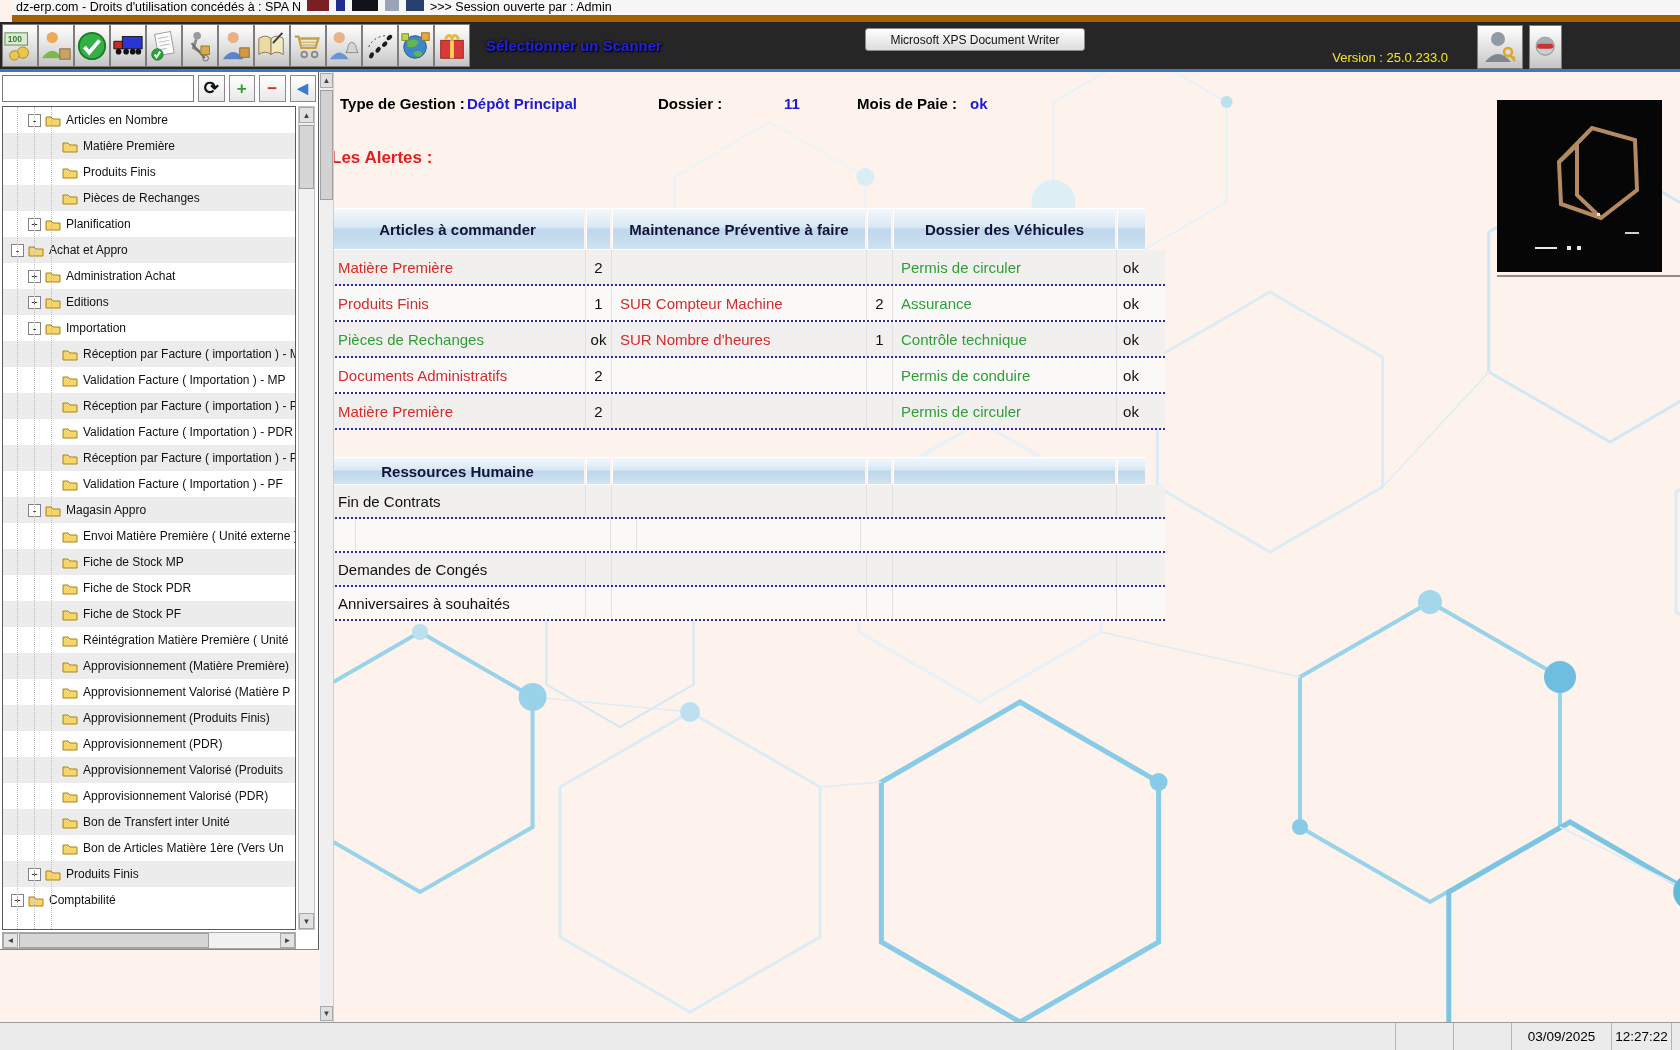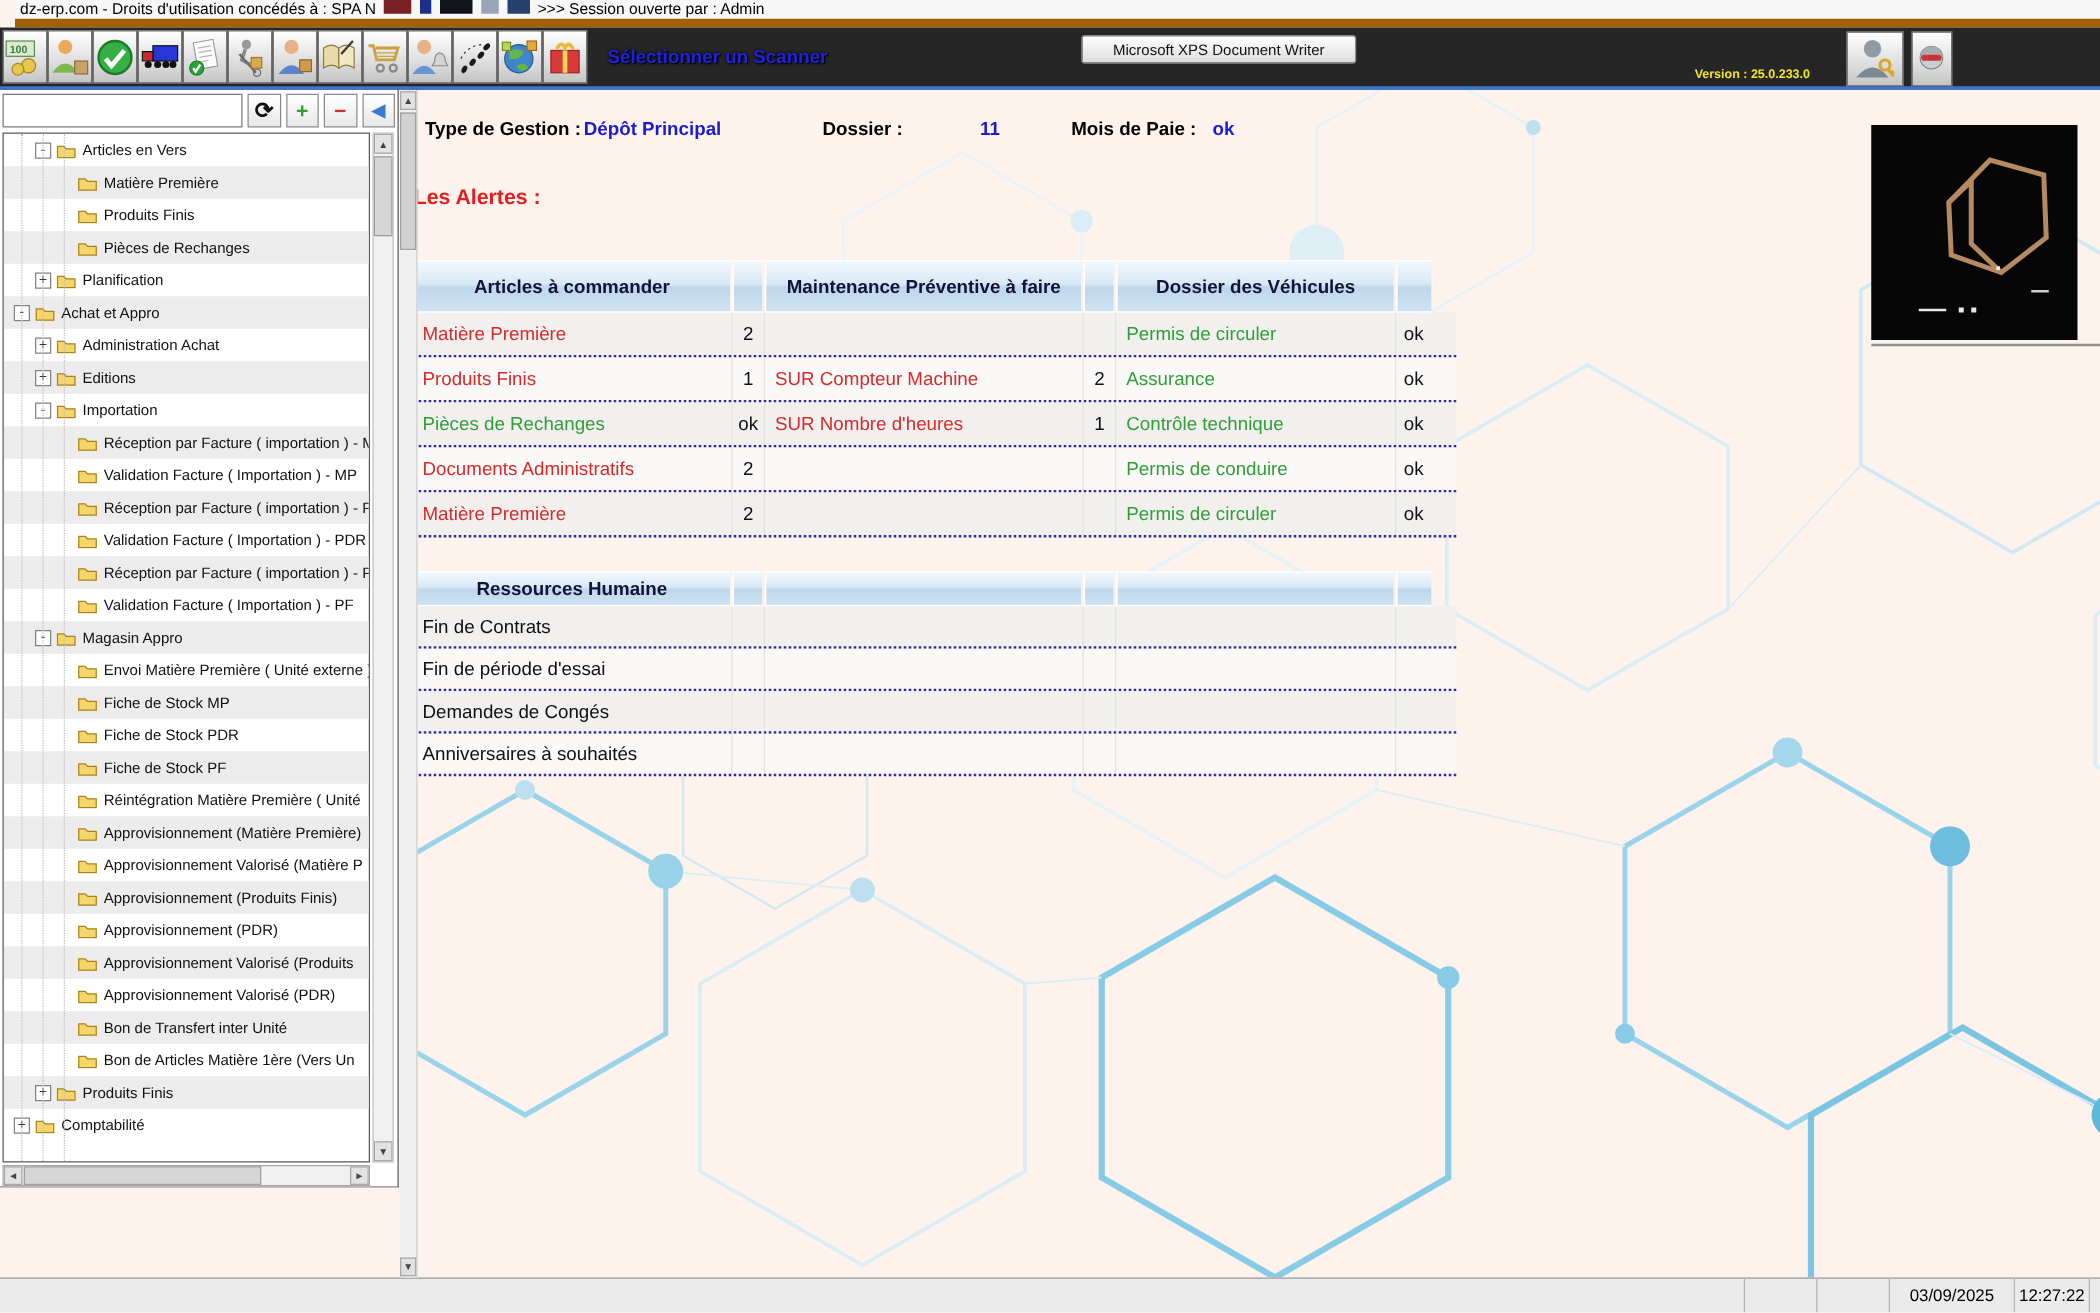--- a/index.html
+++ b/index.html
@@ -12,21 +12,21 @@
   .redact{display:inline-block;height:11px;margin:0 1px;vertical-align:middle}
 
   
   .toolbar{position:absolute;left:0;top:22px;width:1680px;height:50px;background:#262626;
     border-bottom:3px solid #3f74c8;display:flex;align-items:center;padding-left:2px}
   .tbtn{width:36px;height:43px;background:linear-gradient(#ffffff,#d8d8d8 70%,#c4c4c4);
     border:1px solid #7d7d7d;margin-right:0;display:flex;align-items:center;justify-content:center;flex:none}
   .scanner{margin-left:16px;font-size:15px;font-weight:bold;color:#2222dd;text-shadow:1px 1px 1px #000,0 0 3px #001}
   .xpsbtn{position:absolute;left:865px;top:6px;width:220px;height:23px;background:linear-gradient(#ffffff,#dcdcdc);
     border:1px solid #8a8a8a;border-radius:3px;font-size:12px;display:flex;align-items:center;justify-content:center;color:#111}
-  .version{position:absolute;right:232px;bottom:4px;color:#f5e626;font-size:10px;font-weight:bold}
+  .version{position:absolute;right:232px;bottom:4px;color:#f5e626;font-size:13px;font-weight:normal}
   .right-btns{position:absolute;right:118px;top:3px;display:flex;gap:6px}
   .rbtn{height:44px;background:linear-gradient(#ffffff,#d8d8d8 70%,#c4c4c4);border:1px solid #7d7d7d;
     display:flex;align-items:center;justify-content:center}
   .rbtn.user{width:46px}.rbtn.power{width:33px}
 
   
   .sidebar{position:absolute;left:0;top:72px;width:319px;height:878px;background:#fff;border-right:1px solid #5a5a5a;border-bottom:1px solid #888}
   .side-top{position:absolute;left:0;top:0;width:100%;height:32px;display:flex;align-items:center;padding:2px}
   .side-search{width:196px;height:27px;border:1px solid #7a7a7a;background:#fff;font-size:13px;padding:0 4px;outline:none}
   .sbtn2{width:27px;height:27px;margin-left:4px;background:linear-gradient(#fff,#e8e8e8);border:1px solid #8a8a8a;
@@ -243,21 +243,21 @@
     <div class="sbtn2 minus">−</div>
     <div class="sbtn2 back">◀</div>
   </div>
 
   <div class="tree">
     <div class="trow lv1">
         <span class="exp">-</span>
         <svg class="fold" width="16" height="13">
           <path d="M1 3 h5 l2 2 h7 v7 h-14 z" fill="#f6d56a" stroke="#a8841a"></path>
         </svg>
-        <span class="tlabel">Articles en Vers</span>
+        <span class="tlabel">Articles en Nombre</span>
       </div>
     <div class="trow lv2">
         <span class="exp"></span>
         <svg class="fold" width="16" height="13">
           <path d="M1 3 h5 l2 2 h7 v7 h-14 z" fill="#f6d56a" stroke="#a8841a"></path>
         </svg>
         <span class="tlabel">Matière Première</span>
       </div>
     <div class="trow lv2">
         <span class="exp"></span>
@@ -596,21 +596,20 @@
       </div>
       <div class="trow2" style="height:34px">
         <div class="c w1 lab blk">Fin de Contrats</div>
         <div class="c w2"></div>
           <div class="c w3"></div>
         <div class="c w4"></div>
           <div class="c w5"></div>
         <div class="c w6"></div>
       </div>
       <div class="trow2" style="height:34px">
-        <div class="c w1 lab blk">Fin de période d'essai</div>
         <div class="c w2"></div>
           <div class="c w3"></div>
         <div class="c w4"></div>
           <div class="c w5"></div>
         <div class="c w6"></div>
       </div>
       <div class="trow2" style="height:34px">
         <div class="c w1 lab blk">Demandes de Congés</div>
         <div class="c w2"></div>
           <div class="c w3"></div>

